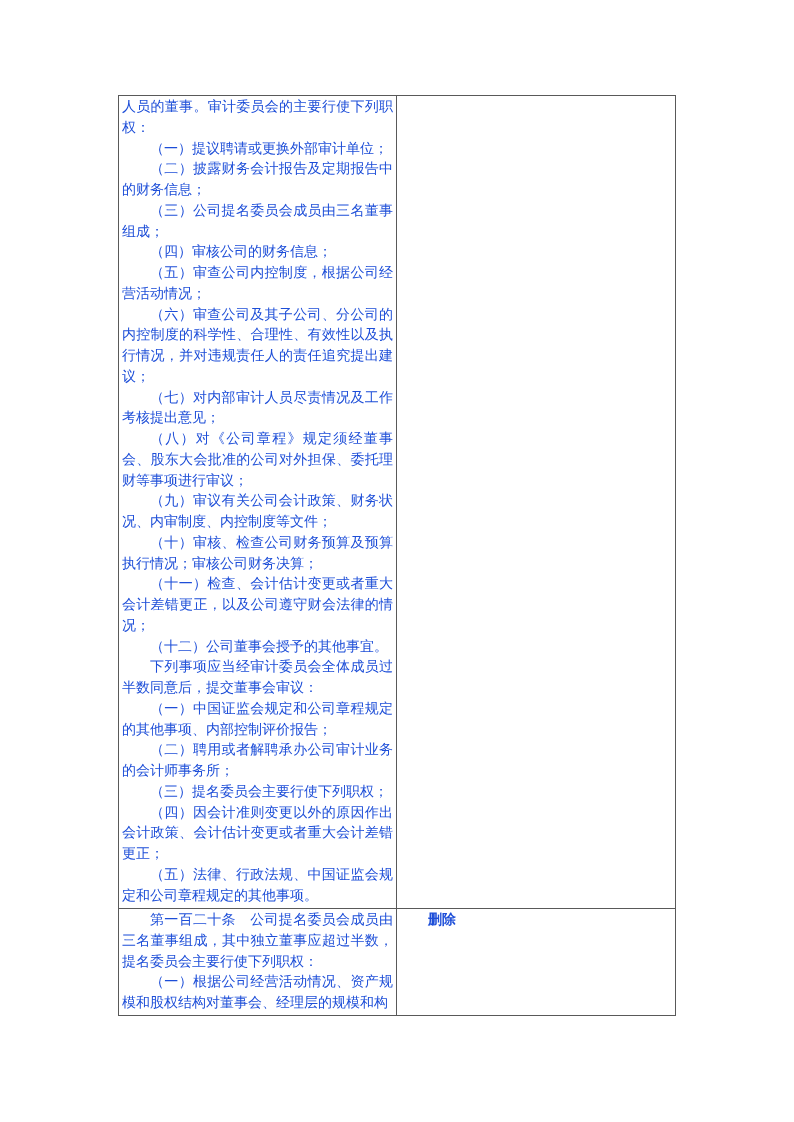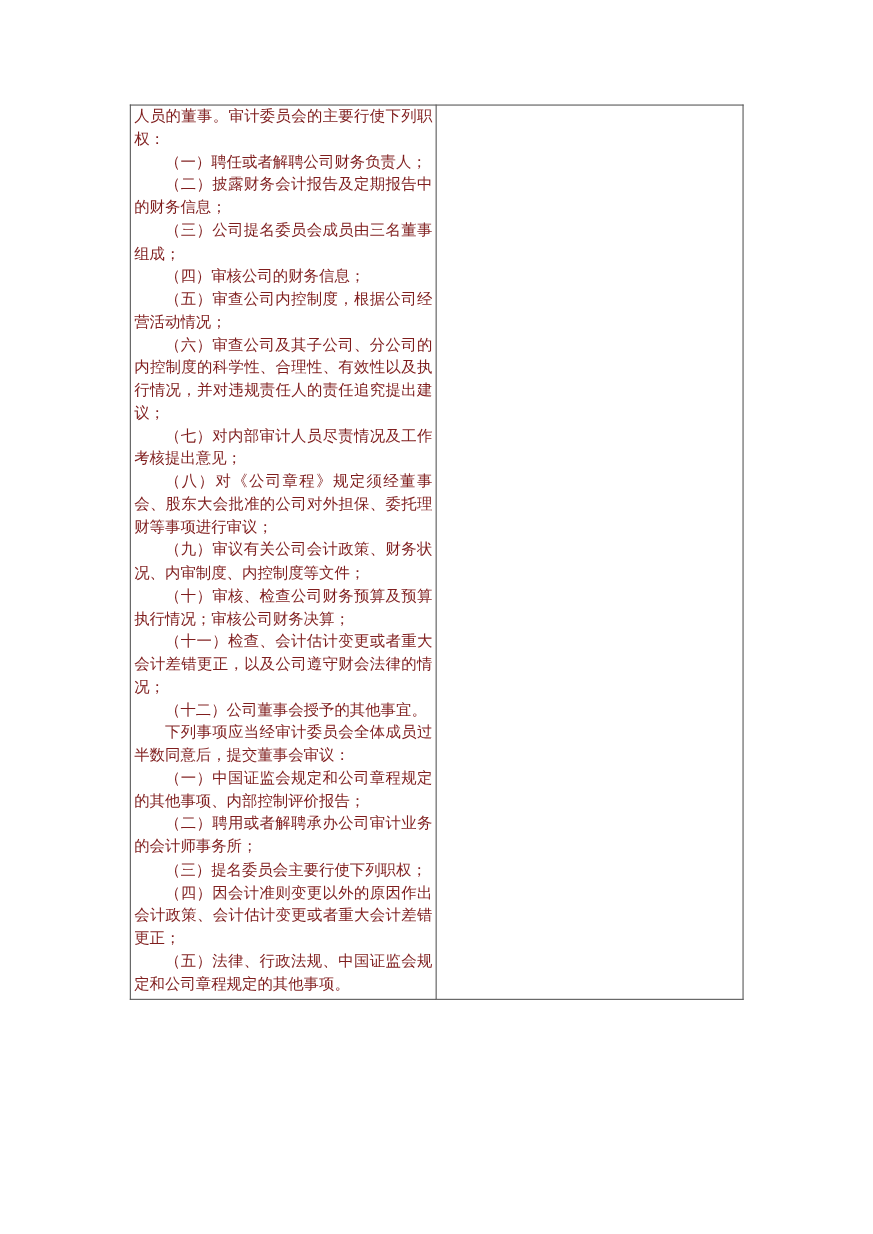--- a/index.html
+++ b/index.html
@@ -30,57 +30,66 @@
     overflow: hidden;
   }
   .doc-table col.left-col  { width: 278px; }
   .doc-table col.right-col { width: 279px; }
   tr.row-1 td { height: 810px; }
   tr.row-2 td { height: 101px; }
   .para {
     margin: 0;
     font-size: 14px;
     line-height: 20.75px;
-    color: #7f1d1d;
+    color: #1d4ed8;
     text-align: justify;
     text-justify: inter-ideograph;
     overflow-wrap: break-word;
   }
   .para.indent { text-indent: 2em; }
   .para.bold   { font-weight: bold; }
 </style>
 </head>
 <body>
 
 <div class="page">
   <table class="doc-table">
     <colgroup>
       <col class="left-col">
       <col class="right-col">
     </colgroup>
     <tbody>
       <tr class="row-1">
         <td>
             <p class="para">人员的董事。审计委员会的主要行使下列职权：</p>
-            <p class="para indent">（一）聘任或者解聘公司财务负责人；</p>
+            <p class="para indent">（一）提议聘请或更换外部审计单位；</p>
             <p class="para indent">（二）披露财务会计报告及定期报告中的财务信息；</p>
             <p class="para indent">（三）公司提名委员会成员由三名董事组成；</p>
             <p class="para indent">（四）审核公司的财务信息；</p>
             <p class="para indent">（五）审查公司内控制度，根据公司经营活动情况；</p>
             <p class="para indent">（六）审查公司及其子公司、分公司的内控制度的科学性、合理性、有效性以及执行情况，并对违规责任人的责任追究提出建议；</p>
             <p class="para indent">（七）对内部审计人员尽责情况及工作考核提出意见；</p>
             <p class="para indent">（八）对《公司章程》规定须经董事会、股东大会批准的公司对外担保、委托理财等事项进行审议；</p>
             <p class="para indent">（九）审议有关公司会计政策、财务状况、内审制度、内控制度等文件；</p>
             <p class="para indent">（十）审核、检查公司财务预算及预算执行情况；审核公司财务决算；</p>
             <p class="para indent">（十一）检查、会计估计变更或者重大会计差错更正，以及公司遵守财会法律的情况；</p>
             <p class="para indent">（十二）公司董事会授予的其他事宜。</p>
             <p class="para indent">下列事项应当经审计委员会全体成员过半数同意后，提交董事会审议：</p>
             <p class="para indent">（一）中国证监会规定和公司章程规定的其他事项、内部控制评价报告；</p>
             <p class="para indent">（二）聘用或者解聘承办公司审计业务的会计师事务所；</p>
             <p class="para indent">（三）提名委员会主要行使下列职权；</p>
             <p class="para indent">（四）因会计准则变更以外的原因作出会计政策、会计估计变更或者重大会计差错更正；</p>
             <p class="para indent">（五）法律、行政法规、中国证监会规定和公司章程规定的其他事项。</p>
           </td>
         <td></td>
       </tr>
+      <tr class="row-2">
+        <td>
+            <p class="para indent">第一百二十条　公司提名委员会成员由三名董事组成，其中独立董事应超过半数，提名委员会主要行使下列职权：</p>
+            <p class="para indent">（一）根据公司经营活动情况、资产规模和股权结构对董事会、经理层的规模和构</p>
+          </td>
+        <td>
+          <p class="para indent bold">删除</p>
+        </td>
+      </tr>
     </tbody>
   </table>
 </div>
 
 </body></html>

